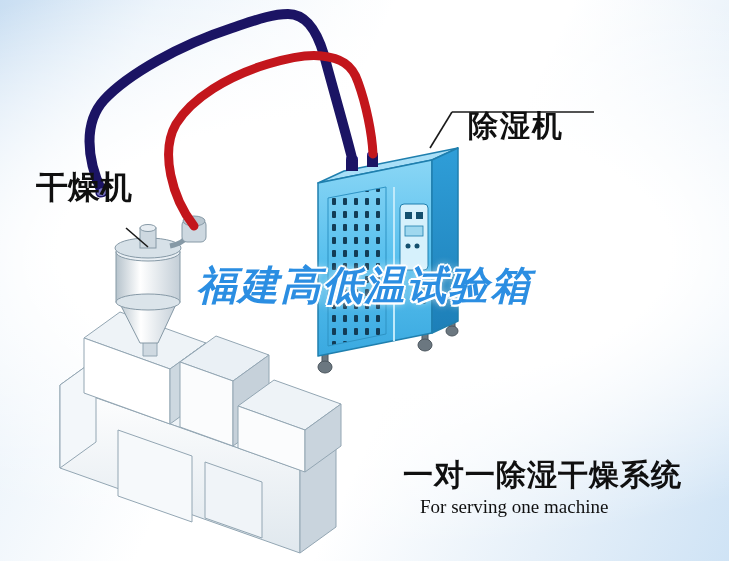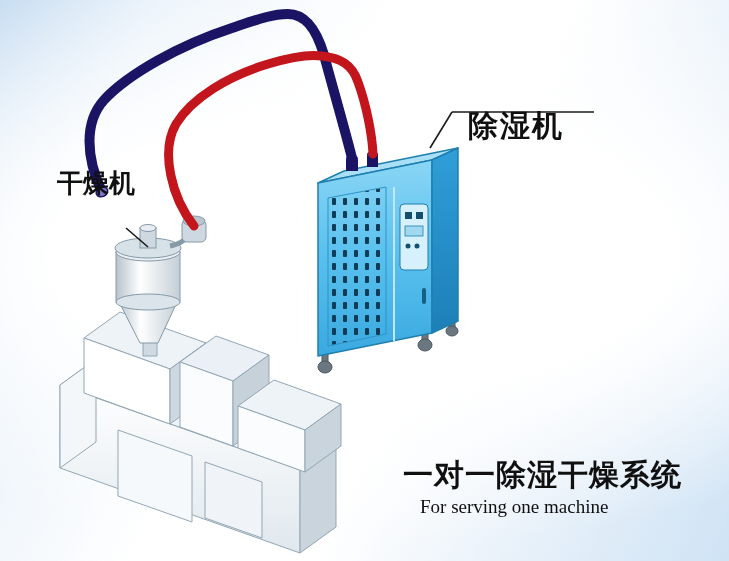--- a/index.html
+++ b/index.html
@@ -12,21 +12,21 @@
       radial-gradient(ellipse 120% 70% at 50% 45%, #ffffff 35%, rgba(255,255,255,0) 75%),
       linear-gradient(115deg, #c9def2 0%, #e9f2fa 16%, #ffffff 40%, #ffffff 58%, #e6f0f9 80%, #cfe3f5 100%);
     font-family: "Liberation Sans", sans-serif;
   }
   #art { position: absolute; left: 0; top: 0; }
 
   .lbl { position: absolute; color: #101010; white-space: nowrap; }
   .zh  { font-family: "Liberation Sans", "DejaVu Sans", sans-serif; font-weight: bold; }
   .en  { font-family: "Liberation Serif", "DejaVu Serif", serif; }
 
-  #dryer-zh        { left: 57px;  top: 166px; font-size: 26px; }
+  #dryer-zh        { left: 36px;  top: 166px; font-size: 32px; }
   #dryer-en        { left: 56px;  top: 200px; font-size: 22px; }
   #dehu-zh         { left: 468px; top: 78px;  font-size: 30px; letter-spacing: 2px; margin-top: 28px; }
   #dehu-en         { left: 458px; top: 116px; font-size: 23px; }
 
   #watermark {
     position: absolute;
     left: 50%; top: 258px;
     transform: translateX(-50%);
     font-family: "Liberation Sans", "DejaVu Sans", sans-serif;
     font-weight: bold; font-style: italic;
@@ -164,16 +164,17 @@
       <line x1="126" y1="228" x2="148" y2="247"></line>
       <line x1="452" y1="112" x2="594" y2="112"></line>
       <line x1="452" y1="112" x2="430" y2="148"></line>
     </g>
   </svg>
 
   <div id="dryer-zh" class="lbl zh">干燥机</div>
 
   <div id="dehu-zh" class="lbl zh">除湿机</div>
 
+  <div id="watermark" class="lbl">福建高低温试验箱</div>
 
   <div id="caption-zh" class="lbl zh">一对一除湿干燥系统</div>
   <div id="caption-en" class="lbl en">For serving one machine</div>
 </div>
 
 </body></html>

